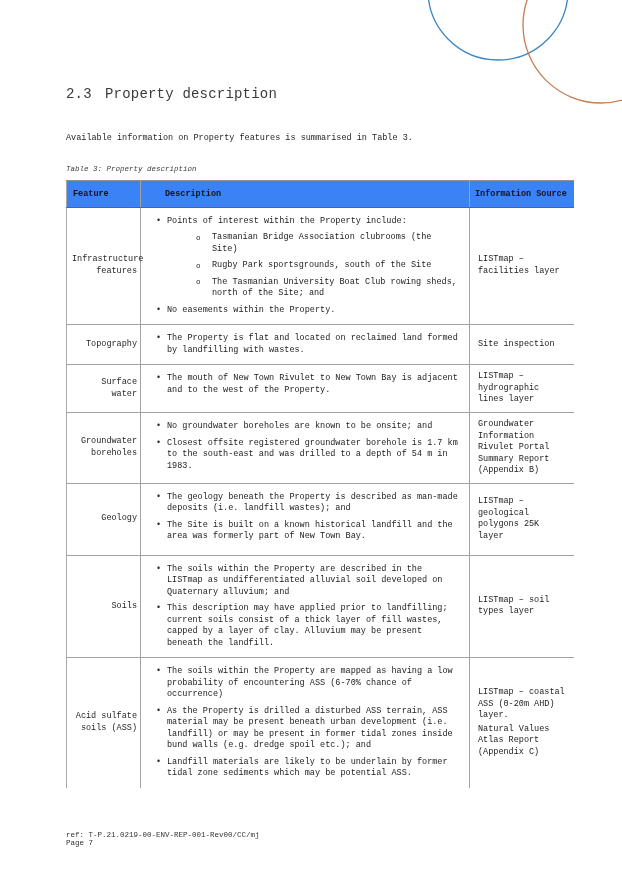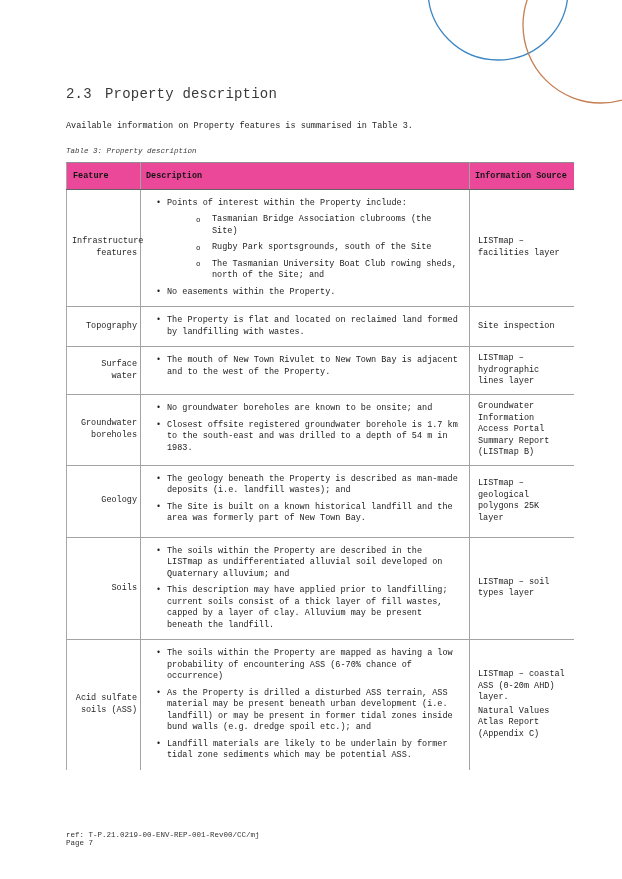--- a/index.html
+++ b/index.html
@@ -7,32 +7,32 @@
   .page {
     position:relative; width:622px; height:879px; background:#ffffff;
     overflow:hidden; font-family:Liberation Mono, monospace; color:#222222;
   }
   .decoration { position:absolute; top:0; left:0; width:622px; height:879px; pointer-events:none; }
   .content { position:absolute; left:66px; top:86px; width:507px; }
 
   .heading { display:flex; font-size:14px; font-weight:400; color:#3a3a3a; letter-spacing:0.2px; }
   .heading .num { width:39px; flex:none; }
 
-  .intro { margin-top:19px; font-size:8.5px; line-height:11.5px; color:#262626; }
-  .caption { margin-top:14px; font-size:7.5px; font-style:italic; color:#3d3d3d; }
+  .intro { margin-top:31px; font-size:8.5px; line-height:11.5px; color:#262626; }
+  .caption { margin-top:20px; font-size:7.5px; font-style:italic; color:#3d3d3d; }
 
   table { margin-top:7px; width:507px; border-collapse:collapse; table-layout:fixed;
           border-left:1px solid #a8a8a8; }
   th {
     font-size:8.5px; font-weight:bold; text-align:left; color:#141414;
-    background:#ec4899; height:27px; vertical-align:middle;
+    background:#3b82f6; height:27px; vertical-align:middle;
     border-top:1px solid #8f8f8f; border-bottom:1.5px solid #636363;
     padding:2px 4px 2px 6px;
   }
-  th.h-desc { padding-left:5px; }
+  th.h-desc { padding-left:24px; }
   th.h-src  { padding-left:5px; }
   td { border-bottom:1px solid #a3a3a3; font-size:8.5px; line-height:11.5px; }
   th:first-child, th:nth-child(2),
   td:first-child, td:nth-child(2) { border-right:1px solid #a3a3a3; }
   tbody tr:last-child td { border-bottom:none; }
 
   .feature-cell { vertical-align:middle; padding:4px 3px 4px 5px; color:#1f1f1f;text-align:right; }
   .desc-cell    { vertical-align:top; padding:3px 8px 3px 0; }
   .source-cell  { vertical-align:middle; padding:4px 3px 4px 4px; }
   .source-line  { margin:2px 4px; }
@@ -118,21 +118,21 @@
               <div class="source-line">LISTmap – hydrographic lines layer</div>
             </td>
           </tr>
           <tr class="row row-4">
             <td class="feature-cell">Groundwater boreholes</td>
             <td class="desc-cell">
               <div class="bullet l1"><span class="marker">•</span><span class="btext">No groundwater boreholes are known to be onsite; and</span></div>
               <div class="bullet l1"><span class="marker">•</span><span class="btext">Closest offsite registered groundwater borehole is 1.7 km to the south-east and was drilled to a depth of 54 m in 1983.</span></div>
             </td>
             <td class="source-cell">
-              <div class="source-line">Groundwater Information Access Portal Summary Report (LISTmap B)</div>
+              <div class="source-line">Groundwater Information Rivulet Portal Summary Report (Appendix B)</div>
             </td>
           </tr>
           <tr class="row row-5">
             <td class="feature-cell">Geology</td>
             <td class="desc-cell">
               <div class="bullet l1"><span class="marker">•</span><span class="btext">The geology beneath the Property is described as man-made deposits (i.e. landfill wastes); and</span></div>
               <div class="bullet l1"><span class="marker">•</span><span class="btext">The Site is built on a known historical landfill and the area was formerly part of New Town Bay.</span></div>
             </td>
             <td class="source-cell">
               <div class="source-line">LISTmap – geological polygons 25K layer</div>

